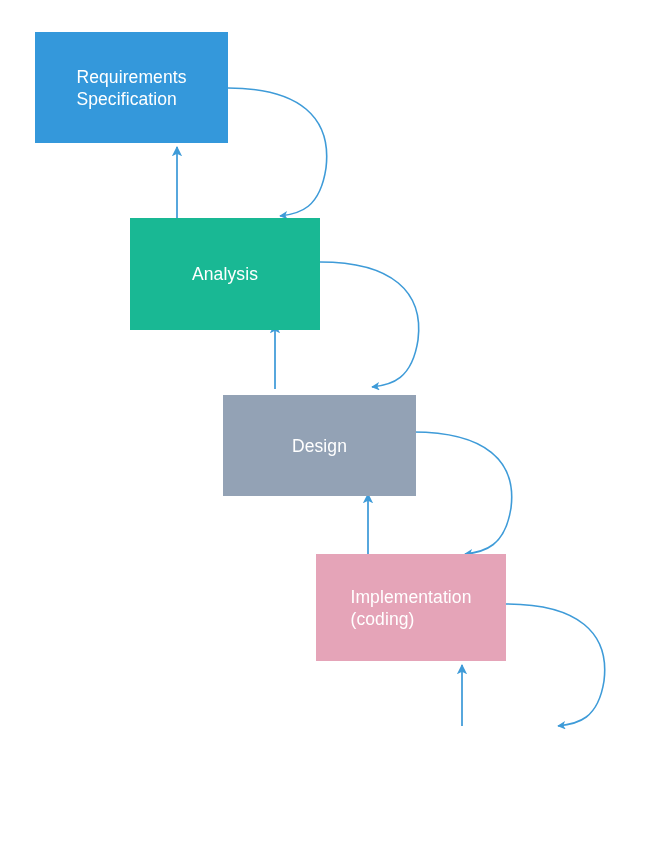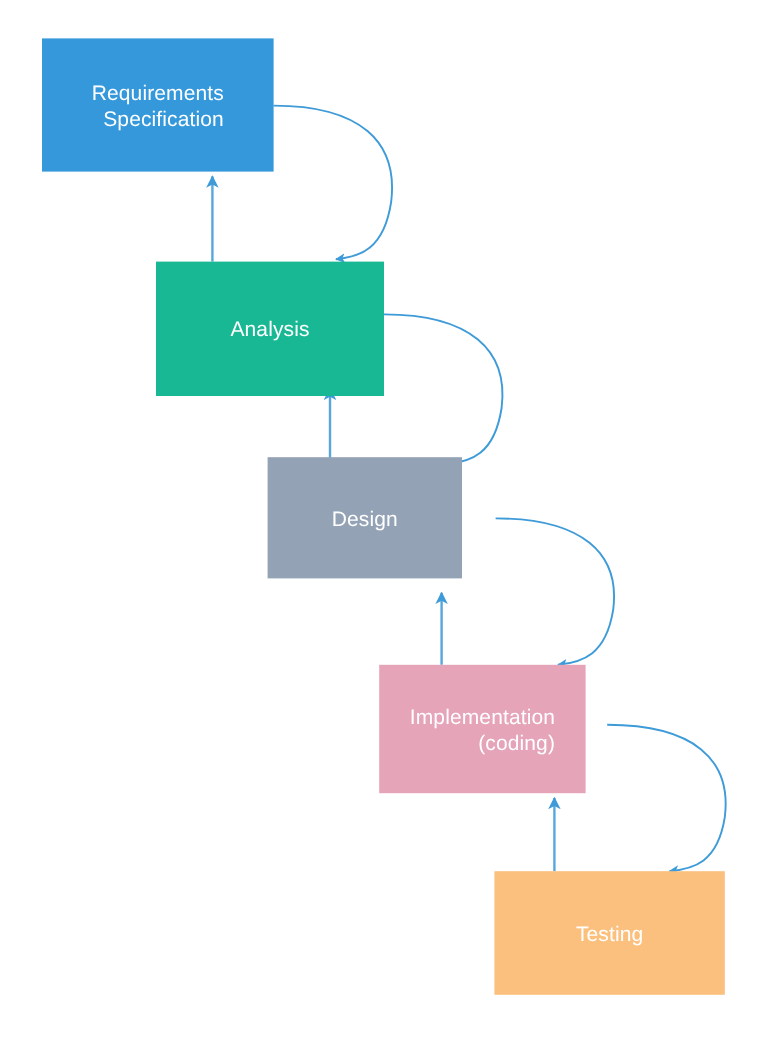--- a/index.html
+++ b/index.html
@@ -27,21 +27,21 @@
     width: 650px;
     height: 868px;
     display: block;
   }
   .phase-box {
     position: absolute;
     box-sizing: border-box;
     display: flex;
     align-items: center;
     justify-content: center;
-    text-align: right;
+    text-align: left;
     color: #ffffff;
     font-family: "Liberation Sans", sans-serif;
     font-size: 17.5px;
     line-height: 22px;
     letter-spacing: 0.1px;
     white-space: pre-line;
     z-index: 2;
   }
 </style>
 </head>
@@ -75,26 +75,23 @@
 
   <div class="phase-box" style="left: 35px; top: 32px; width: 193px; height: 111px; background: rgb(52, 152, 219);">
     <span>Requirements
 Specification</span>
   </div>
 
   <div class="phase-box" style="left: 130px; top: 218px; width: 190px; height: 112px; background: rgb(25, 184, 148);">
     <span>Analysis</span>
   </div>
 
-  <div class="phase-box" style="left: 223px; top: 381px; width: 162px; height: 101px; background: rgb(147, 162, 181);">
+  <div class="phase-box" style="left: 223px; top: 395px; width: 193px; height: 101px; background: rgb(147, 162, 181);">
     <span>Design</span>
   </div>
 
-  <div class="phase-box" style="left: 316px; top: 554px; width: 172px; height: 107px; background: rgb(229, 164, 184);">
+  <div class="phase-box" style="left: 316px; top: 554px; width: 190px; height: 107px; background: rgb(229, 164, 184);">
     <span>Implementation
 (coding)</span>
   </div>
 
-  <div class="phase-box" style="left: 412px; top: 726px; width: 192px; height: 103px; background: rgb(251, 192, 126);">
-    <span>Testing</span>
-  </div>
 
 </div>
 
 </body></html>

